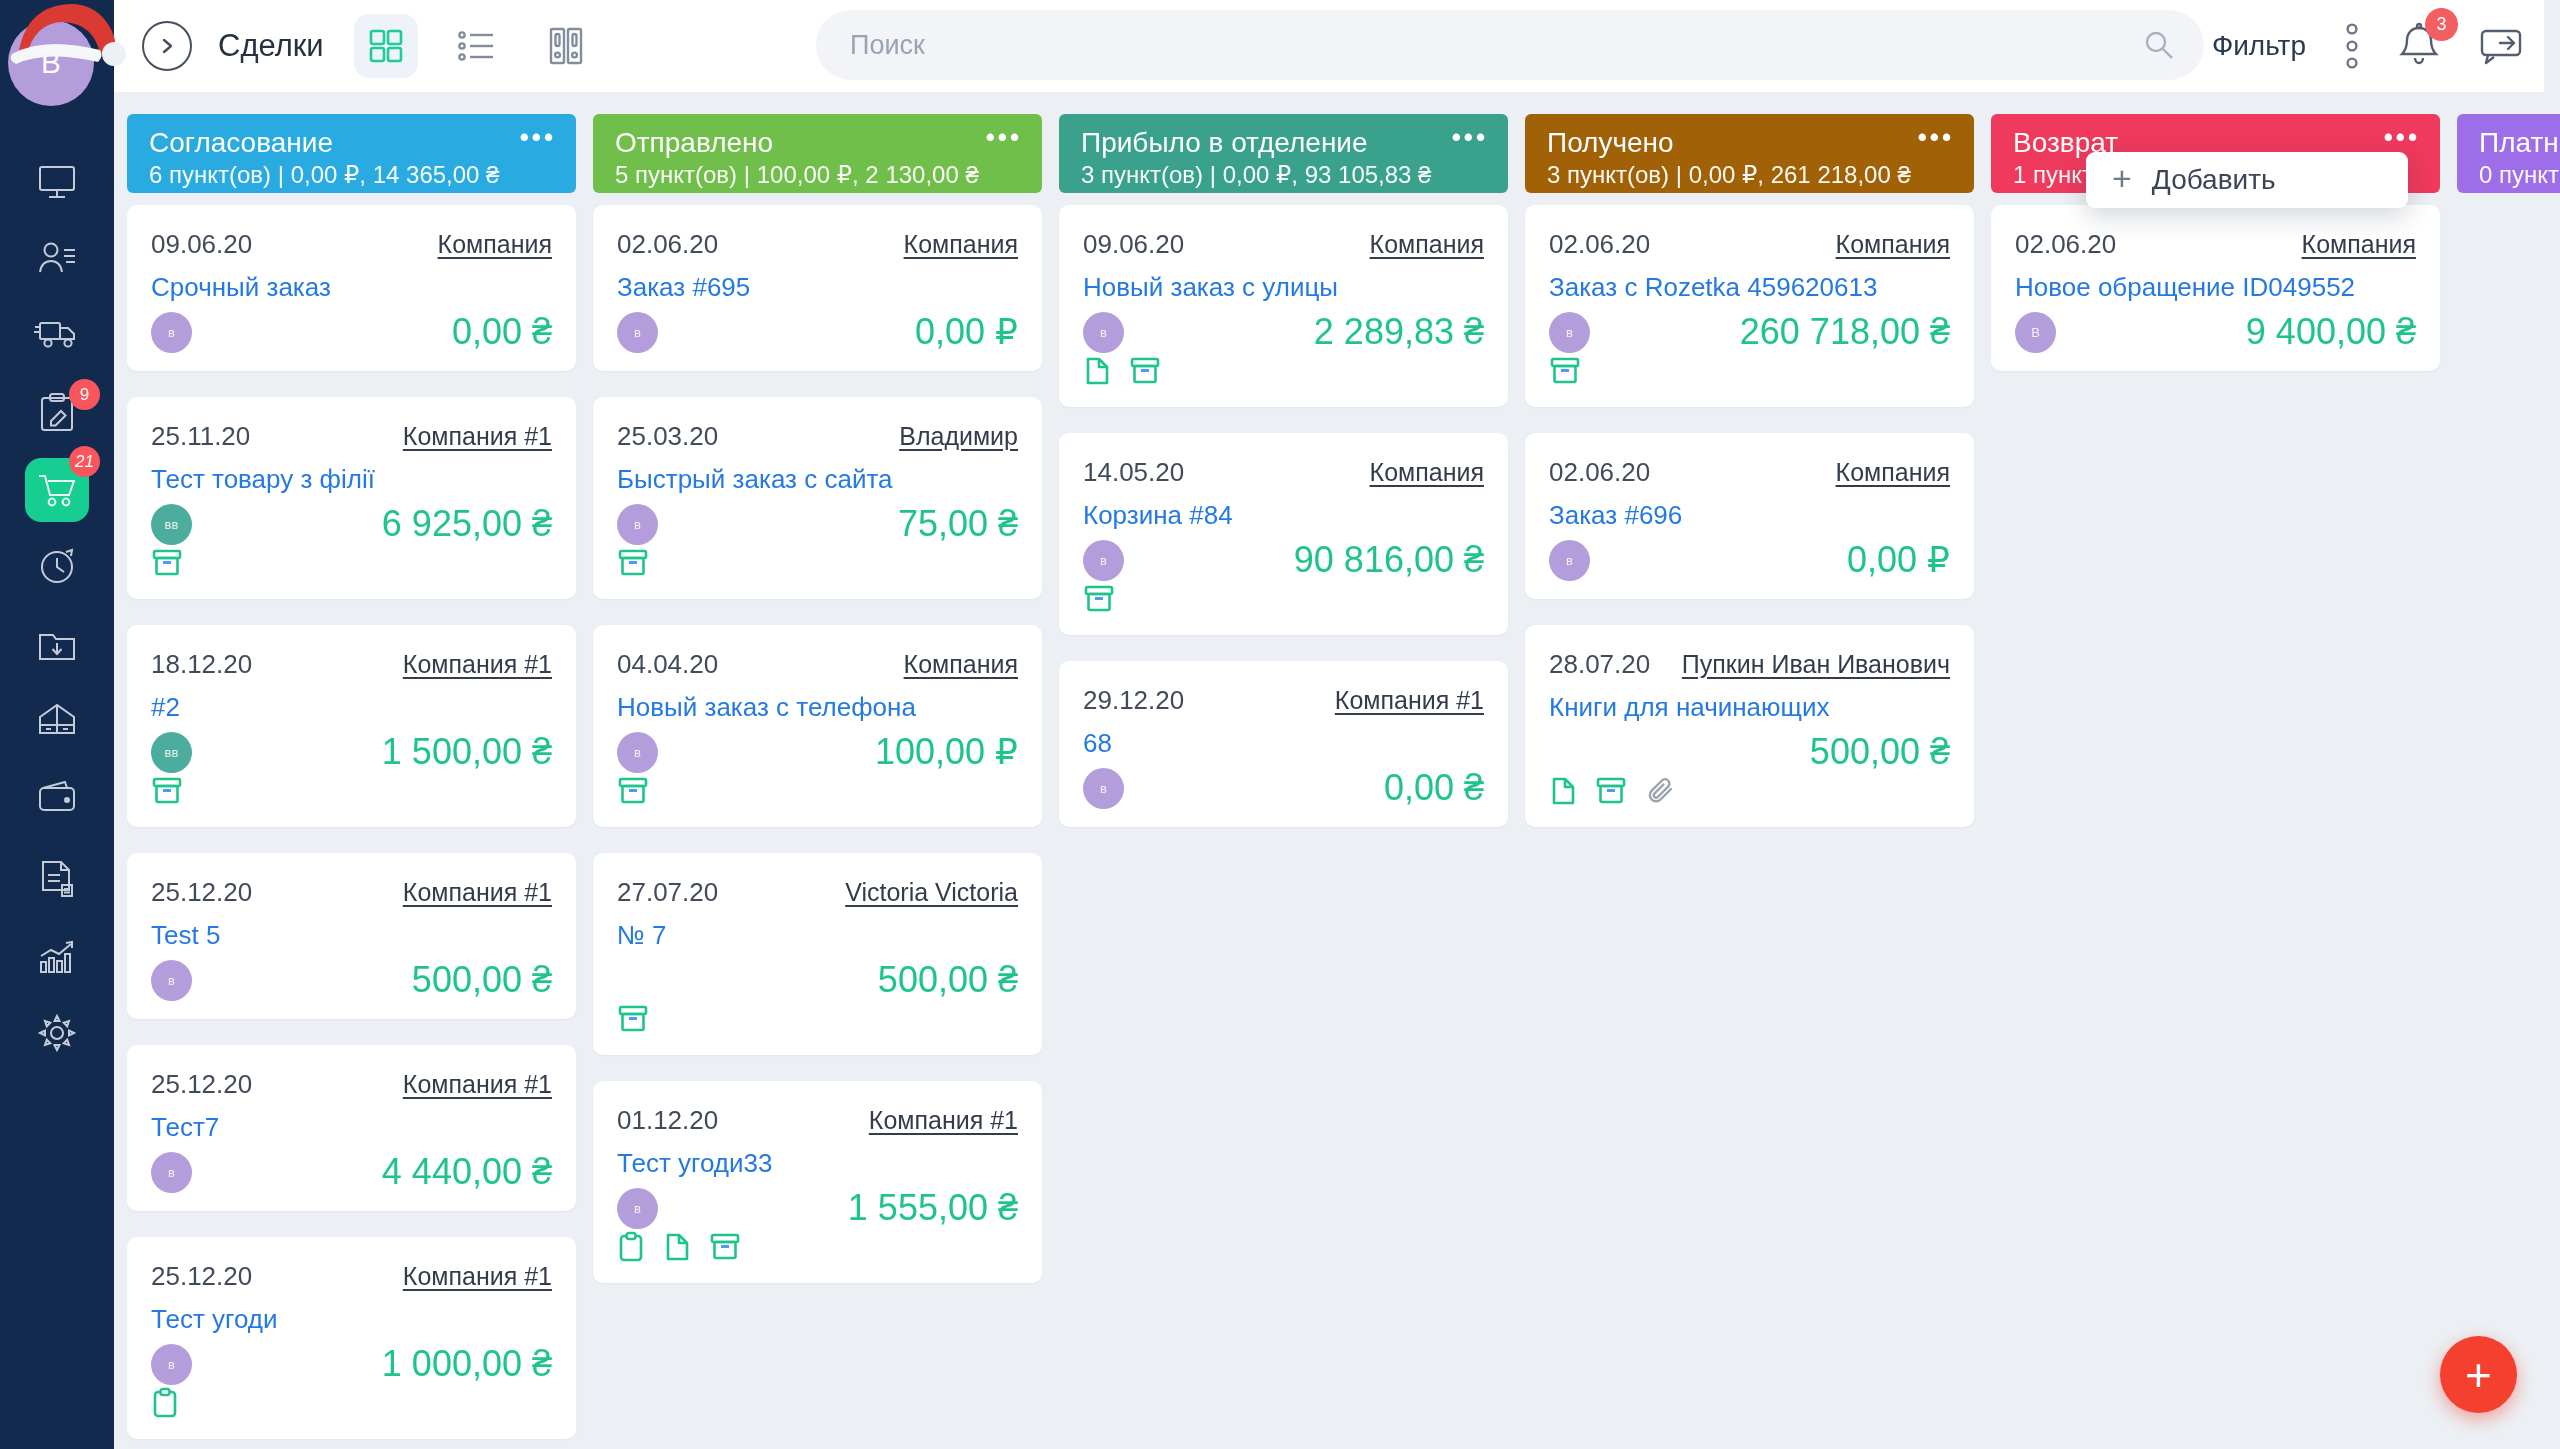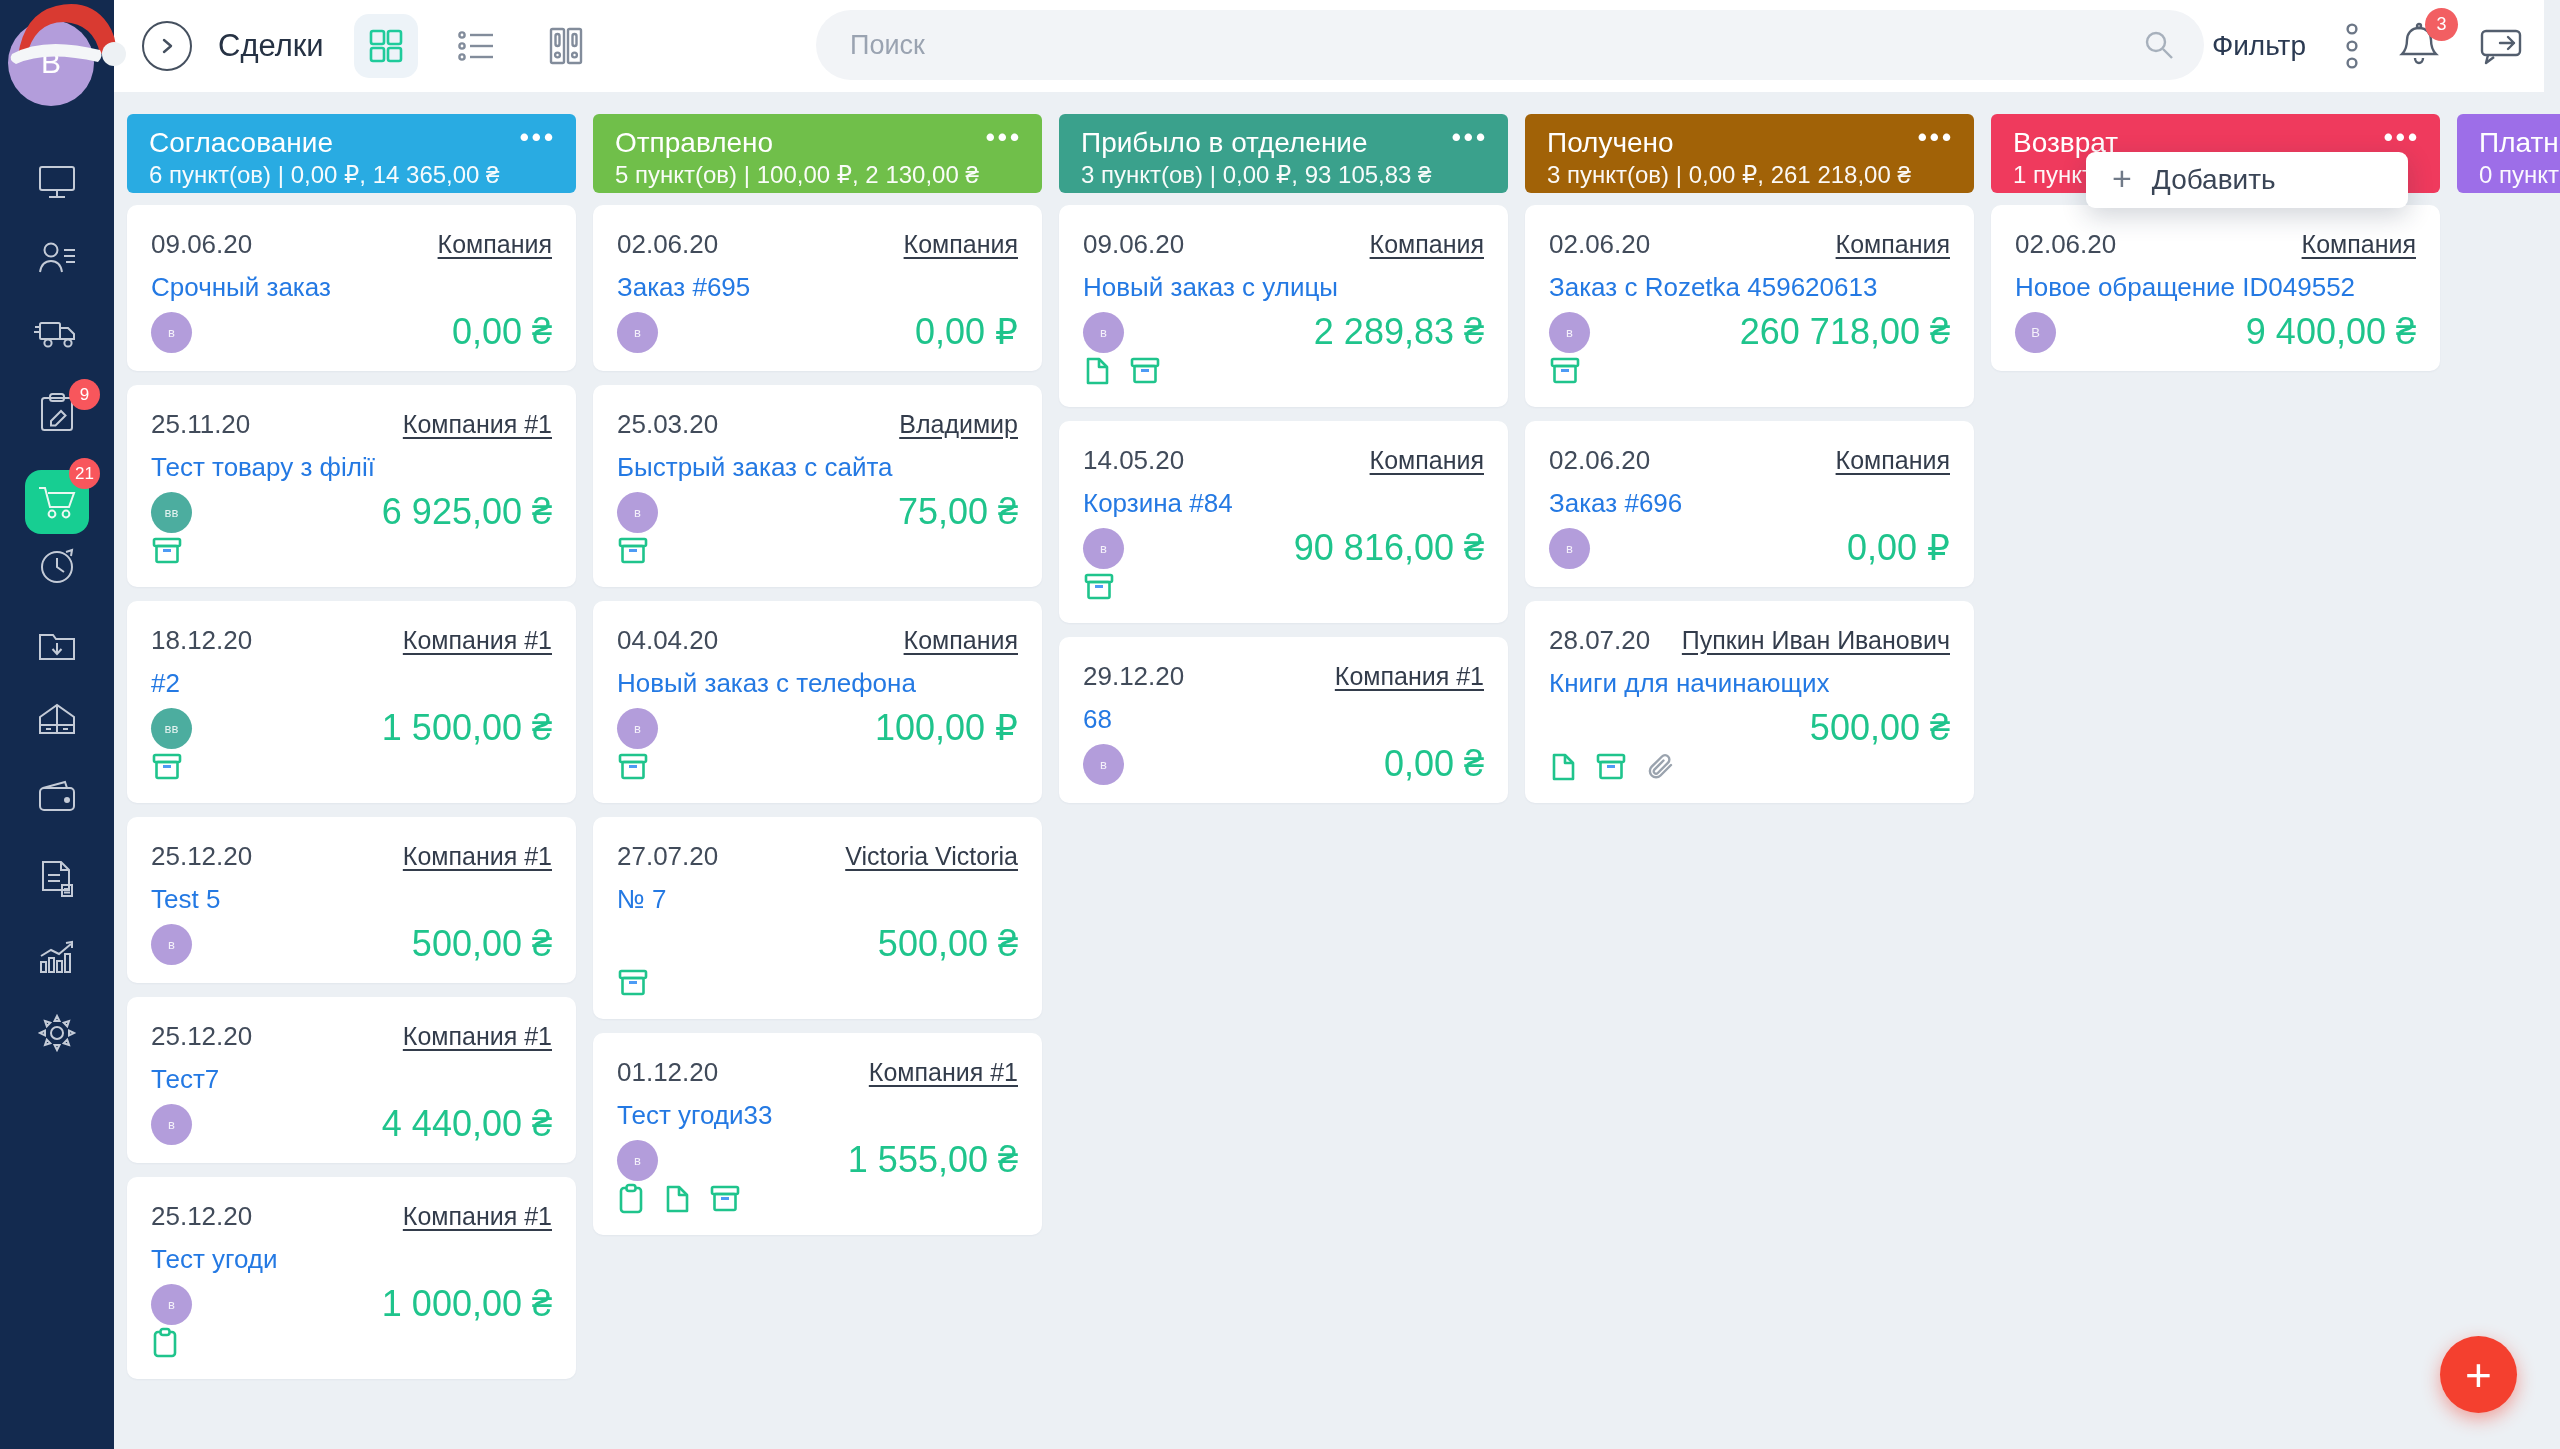--- a/index.html
+++ b/index.html
@@ -47,21 +47,21 @@
   .board { position:absolute; left:114px; top:92px; right:0; bottom:0;
     background:#ECF0F4; border-top-left-radius:18px; overflow:hidden; }
   .columns { position:absolute; left:13px; top:22px; display:flex; gap:17px; }
   .col { width:449px; flex:0 0 449px; }
   .col-head { height:79px; border-radius:6px; color:#fff; padding:12px 22px 10px;
     position:relative; }
   .col-title { font-size:28px; font-weight:500; line-height:34px; }
   .col-sub { font-size:24px; opacity:.96; margin-top:1px; white-space:nowrap; overflow:hidden; }
   .col-dots { position:absolute; right:20px; top:18px; font-size:26px; letter-spacing:3px;
     line-height:10px; font-weight:bold; }
-  .cards { display:flex; flex-direction:column; gap:14px; margin-top:12px; }
+  .cards { display:flex; flex-direction:column; gap:26px; margin-top:12px; }
   .card { background:#fff; border-radius:10px; padding:24px 24px 18px; min-height:149px;
     box-shadow:0 1px 2px rgba(40,60,90,.05); }
   .card-top { display:flex; justify-content:space-between; align-items:baseline; }
   .card-date { font-size:26px; color:#414B5A; }
   .card-company { font-size:25px; color:#333C4B; font-weight:500;
     text-decoration:underline; text-underline-offset:4px; }
   .card-title { font-size:26px; color:#2479E3; margin-top:12px; }
   .card-mid { display:flex; justify-content:space-between; align-items:center;
     margin-top:8px; min-height:42px; }
   .card-avatar { width:41px; height:41px; border-radius:50%; display:flex;
@@ -122,21 +122,21 @@
           </svg></span>
       </div>
       <div class="side-item" style="top: 391px; position: absolute;">
         <span><svg width="42" height="44" viewBox="0 0 42 44">
             <rect x="6" y="7" width="30" height="32" rx="2.5"></rect>
             <rect x="14" y="3" width="14" height="7" rx="2.5"></rect>
             <path d="M15 30l10-10 4.5 4.5-10 10H15z"></path>
           </svg></span>
         <div class="badge" style="top: -12px; right: 14px;">9</div>
       </div>
-      <div class="side-item" style="top: 470px; position: absolute;">
+      <div class="side-item" style="top: 458px; position: absolute; font-style: italic;">
         <span class="sq">
           <svg width="44" height="42" viewBox="0 0 44 42" style="stroke: rgb(234, 248, 241);">
             <path d="M4 7h6l5 19h19l5-14H13"></path>
             <circle cx="17" cy="33" r="3.4"></circle>
             <circle cx="31" cy="33" r="3.4"></circle>
           </svg>
         </span>
         <div class="badge" style="top: -12px; right: 14px;">21</div>
       </div>
       <div class="side-item" style="top: 545px;">

